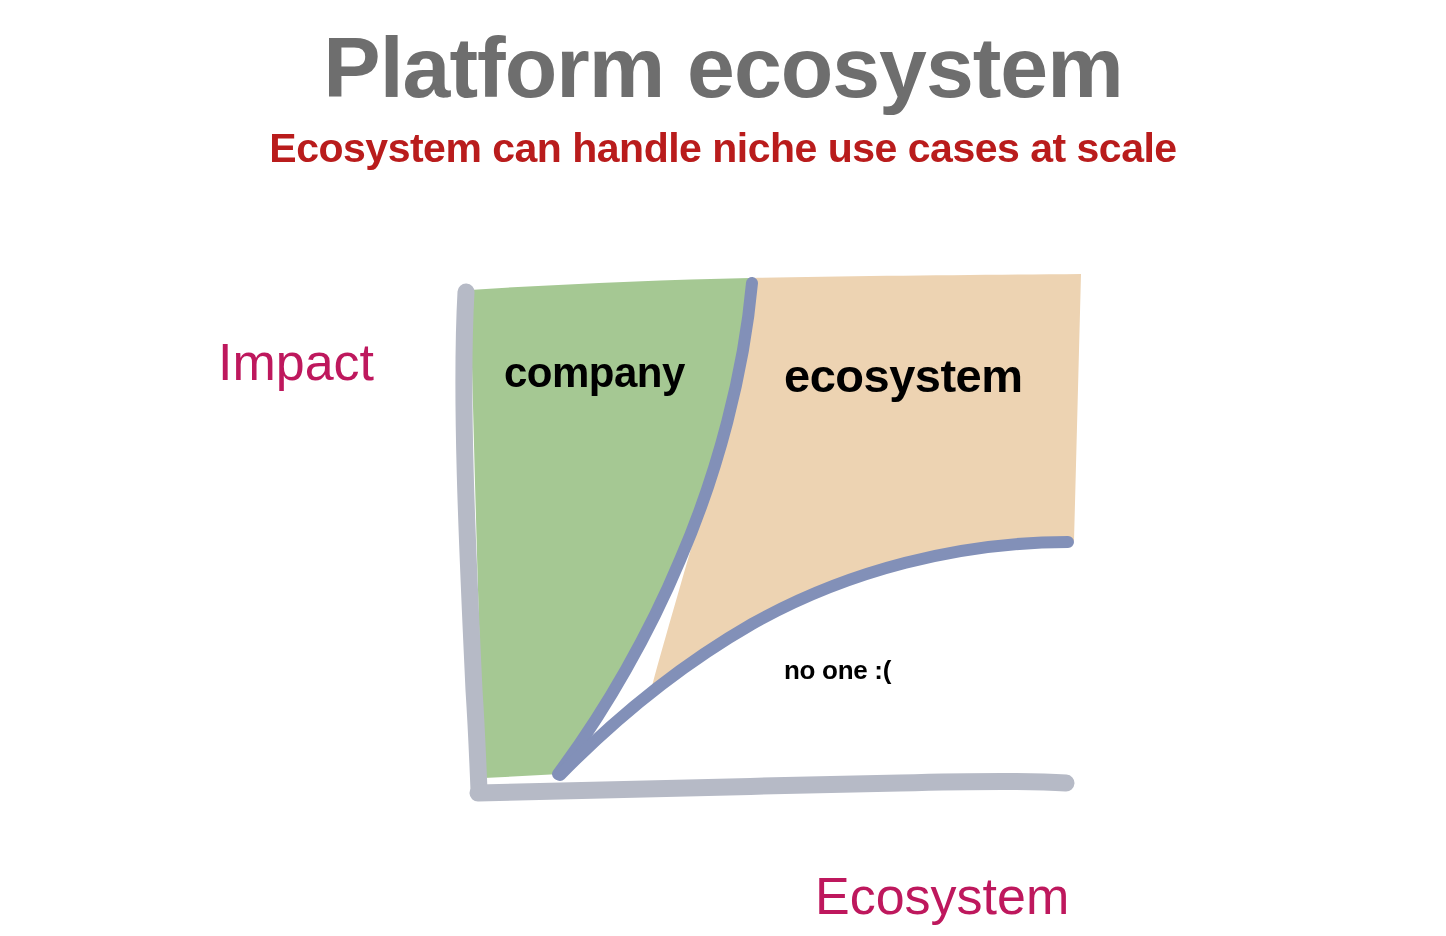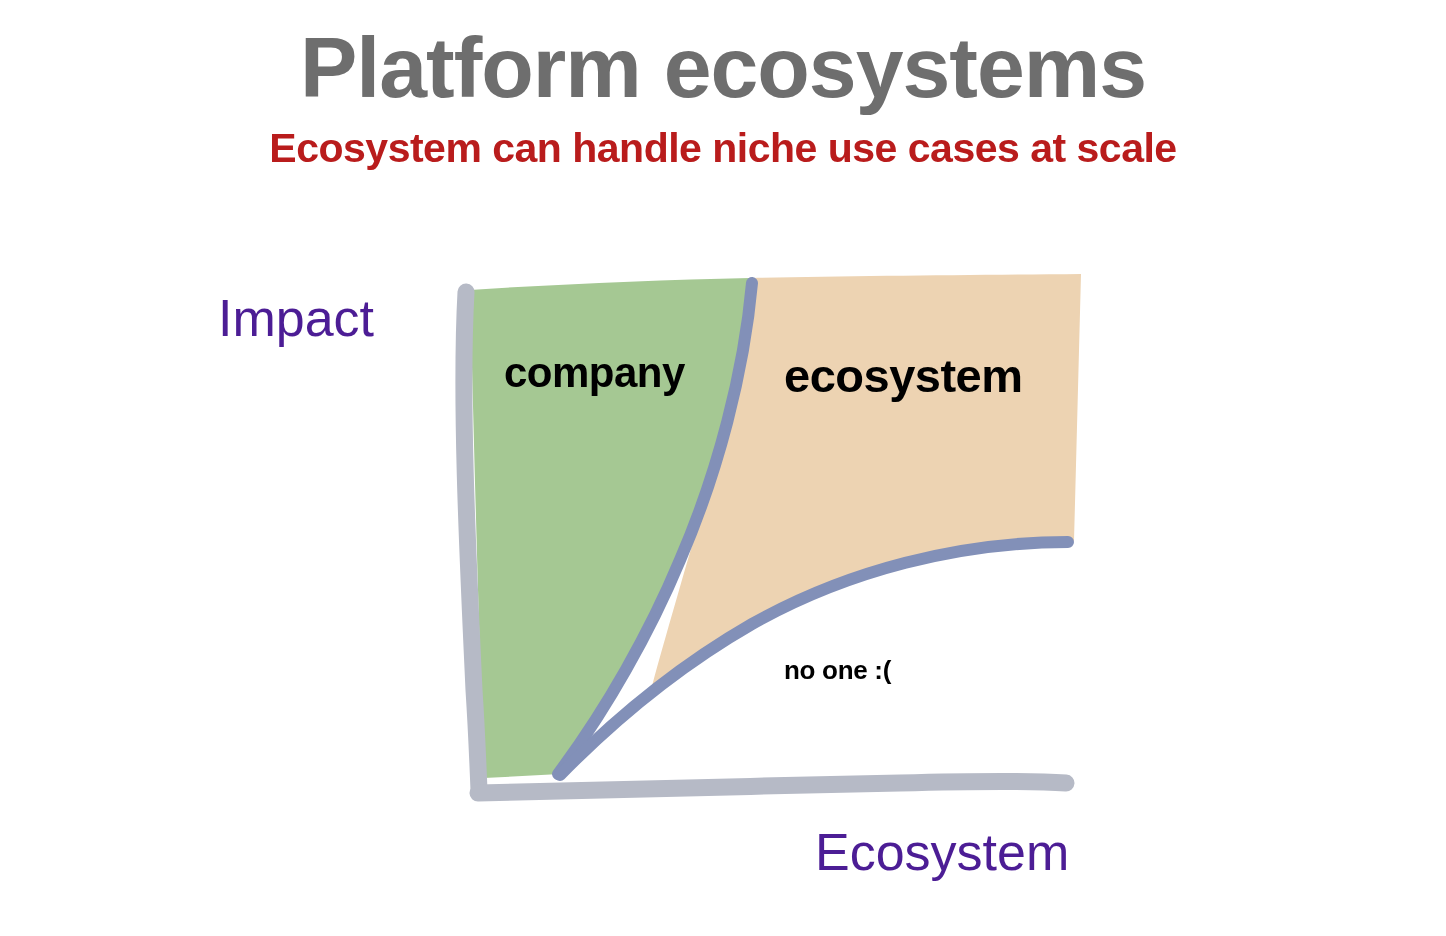--- a/index.html
+++ b/index.html
@@ -60,25 +60,26 @@
   #chart-svg {
     position: absolute;
     left: 0;
     top: 0;
     display: block;
   }
 
   
   .axis-label {
     position: absolute;
-    color: #4c1d95;
+    color: #be185d;
     font-size: 52px;
     font-weight: normal;
     line-height: 1;
     white-space: nowrap;
+    margin-top: 44px;
   }
   #y-axis-label {
     left: 218px;
     top: 292px;
   }
   #x-axis-label {
     left: 815px;
     top: 826px;
   }
 
@@ -108,21 +109,21 @@
     font-size: 26px;
     letter-spacing: -0.3px;
   }
 </style>
 </head>
 <body>
 
 <div id="slide">
 
   <div id="header">
-    <div id="title">Platform ecosystems</div>
+    <div id="title">Platform ecosystem</div>
     <div id="subtitle">Ecosystem can handle niche use cases at scale</div>
   </div>
 
   <div id="chart-wrap">
 
     <svg id="chart-svg" width="1446" height="936" viewBox="0 0 1446 936">
 
       <path fill="#a5c893" d="M 470,290
                C 560,284 660,280 750,278
                C 742,360 718,470 680,560

